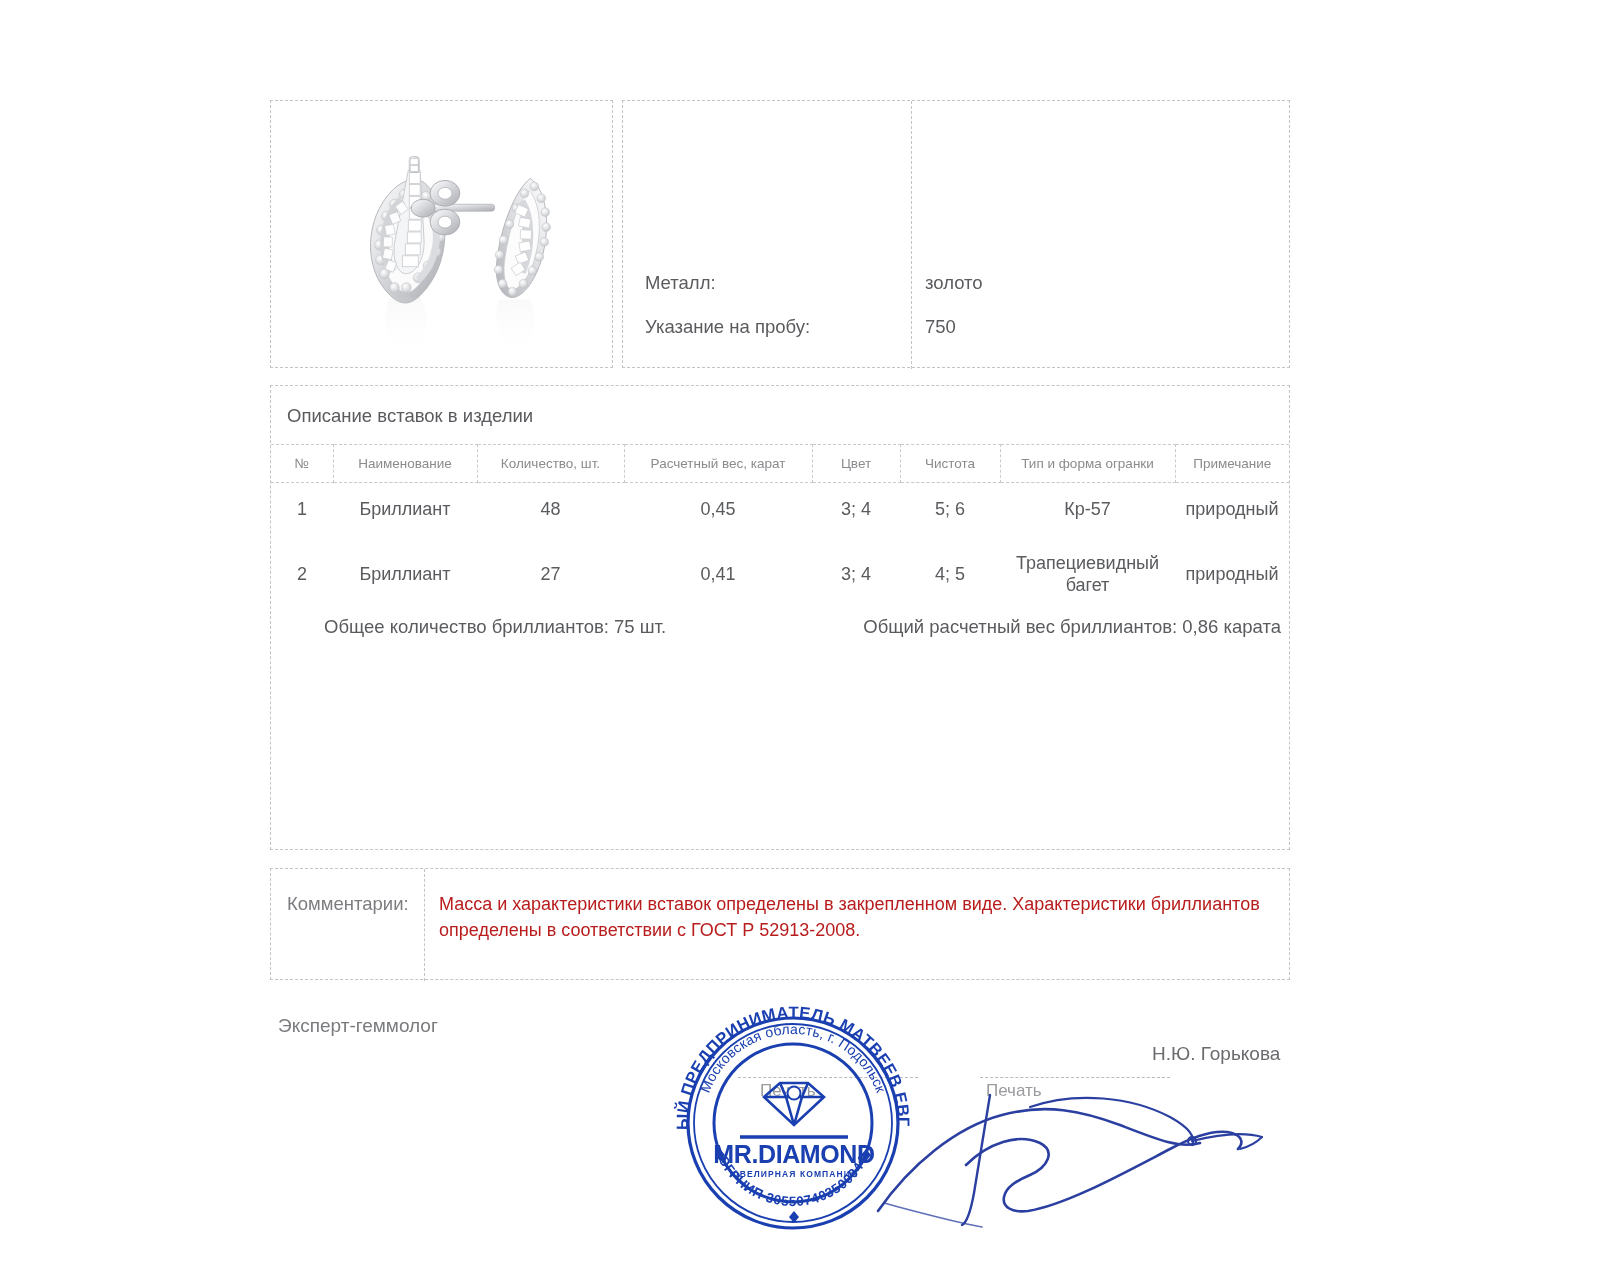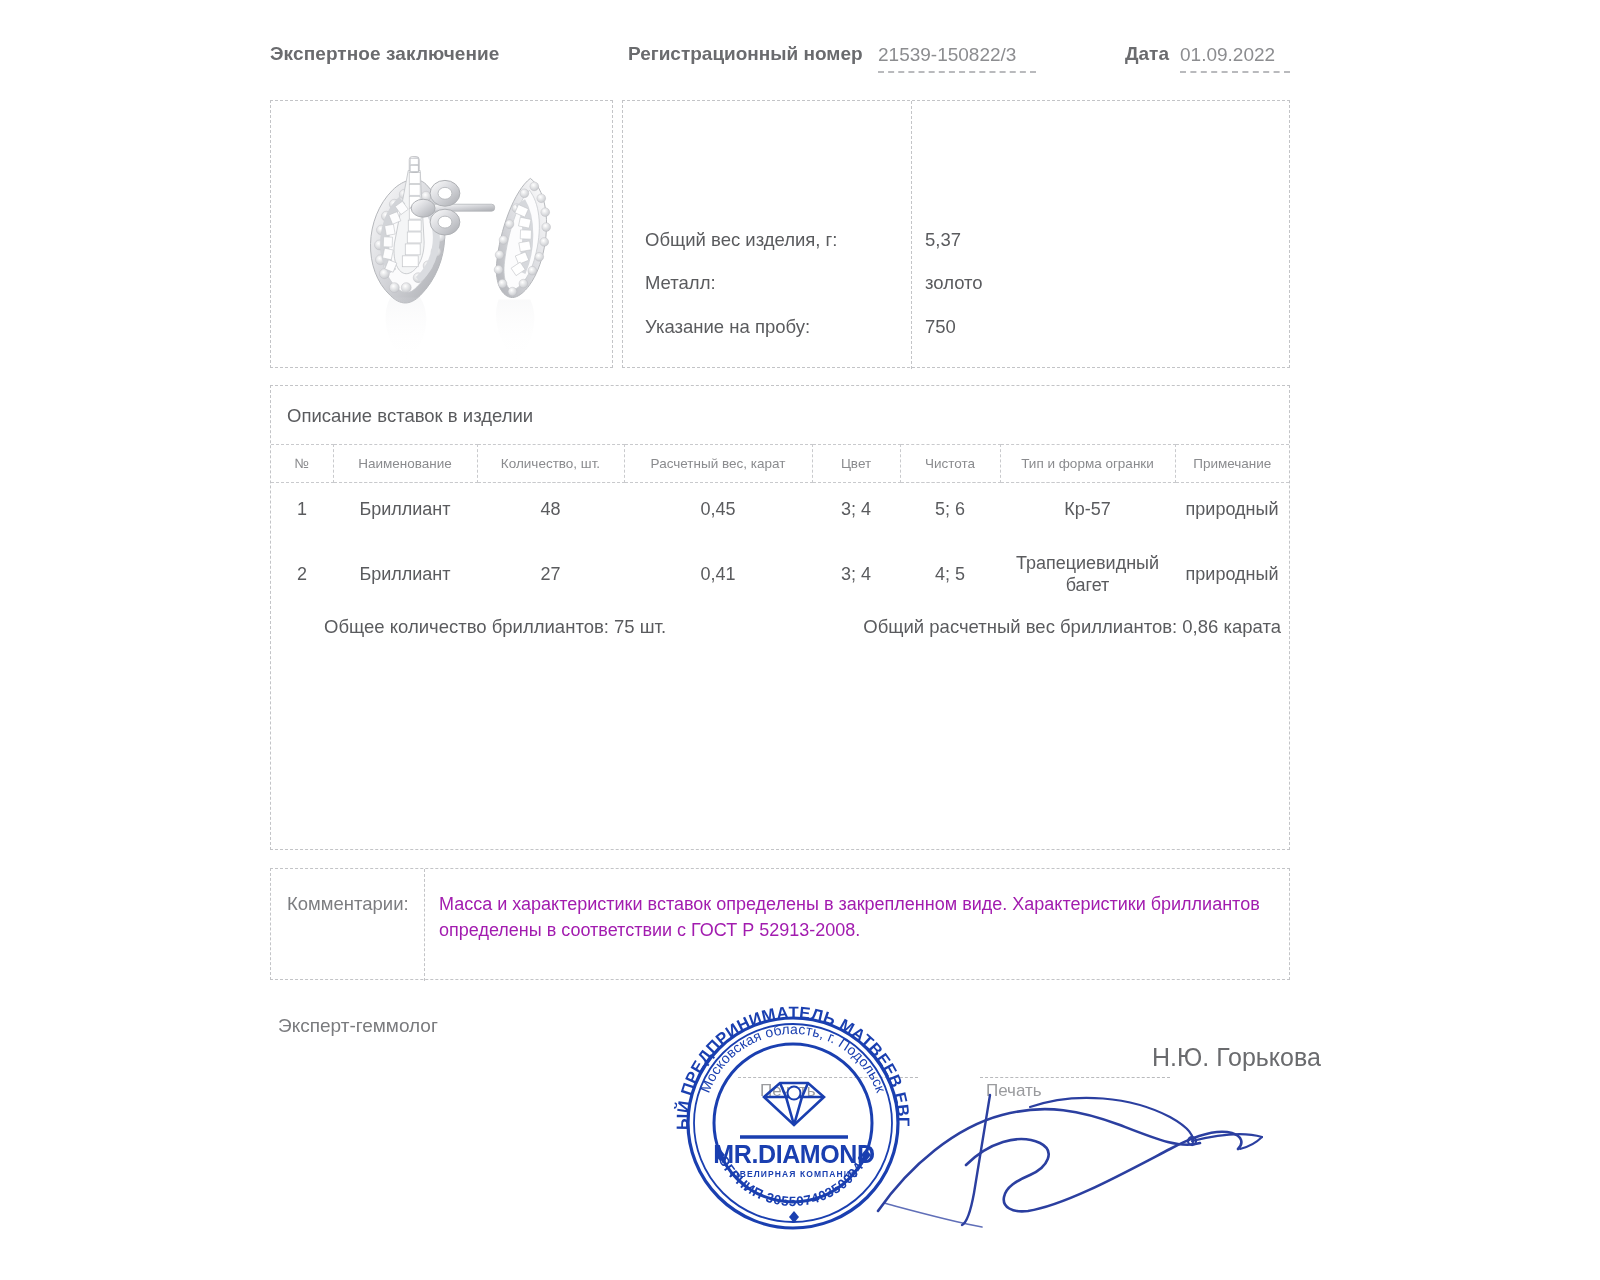--- a/index.html
+++ b/index.html
@@ -238,21 +238,21 @@
     font-size: 18.5px;
     color: #7c7d80;
     white-space: nowrap;
   }
   .comments-text {
     position: absolute;
     left: 168px;
     top: 23px;
     width: 840px;
     font-size: 18px;
-    color: #a21caf;
+    color: #b91c1c;
     line-height: 1.42;
   }
 
   
   .sign-area {
     position: absolute;
     left: 270px;
     top: 1005px;
     width: 1020px;
     height: 230px;
@@ -300,21 +300,21 @@
     position: absolute;
     left: 716px;
     top: 76px;
     font-size: 17px;
     color: #9a9b9e;
   }
   .sig-name {
     position: absolute;
     left: 882px;
     top: 38px;
-    font-size: 25px;
+    font-size: 19px;
     color: #6a6b6e;
     white-space: nowrap;
     text-align: center;
   }
 
   .stamp-wrap {
     position: absolute;
     left: 398px;
     top: 0px;
     width: 250px;
@@ -326,27 +326,20 @@
     top: 10px;
     width: 420px;
     height: 215px;
   }
 </style>
 </head>
 <body>
 
 <div class="page">
 
-  <div class="doc-header">
-    <div class="doc-title">Экспертное заключение</div>
-    <div class="reg-label">Регистрационный номер</div>
-    <div class="reg-value">21539-150822/3</div>
-    <div class="date-label">Дата</div>
-    <div class="date-value">01.09.2022</div>
-  </div>
 
   <div class="photo-box">
     <svg class="photo-inner" viewBox="0 0 343 268">
       <defs>
         <linearGradient id="metalG" x1="0" y1="0" x2="1" y2="1">
           <stop offset="0%" stop-color="#ffffff"></stop>
           <stop offset="45%" stop-color="#d9dade"></stop>
           <stop offset="100%" stop-color="#a9abb0"></stop>
         </linearGradient>
         <linearGradient id="metalG2" x1="1" y1="0" x2="0" y2="1">
@@ -473,24 +466,20 @@
       <g transform="translate(205,72)" opacity="0.28">
         <path d="M24 128 C 16 150, 28 178, 42 190 C 56 176, 66 150, 56 128 Z" fill="url(#reflG)"></path>
       </g>
     </svg>
   </div>
 
   <div class="info-box">
     <div class="info-divider"></div>
 
 
-    <div class="info-row" style="top:128px;">
-      <div class="info-label">Общий вес изделия, г:</div>
-      <div class="info-value">5,37</div>
-    </div>
 
     <div class="info-row" style="top:171px;">
       <div class="info-label">Металл:</div>
       <div class="info-value">золото</div>
     </div>
 
     <div class="info-row" style="top:215px;">
       <div class="info-label">Указание на пробу:</div>
       <div class="info-value">750</div>
     </div>

